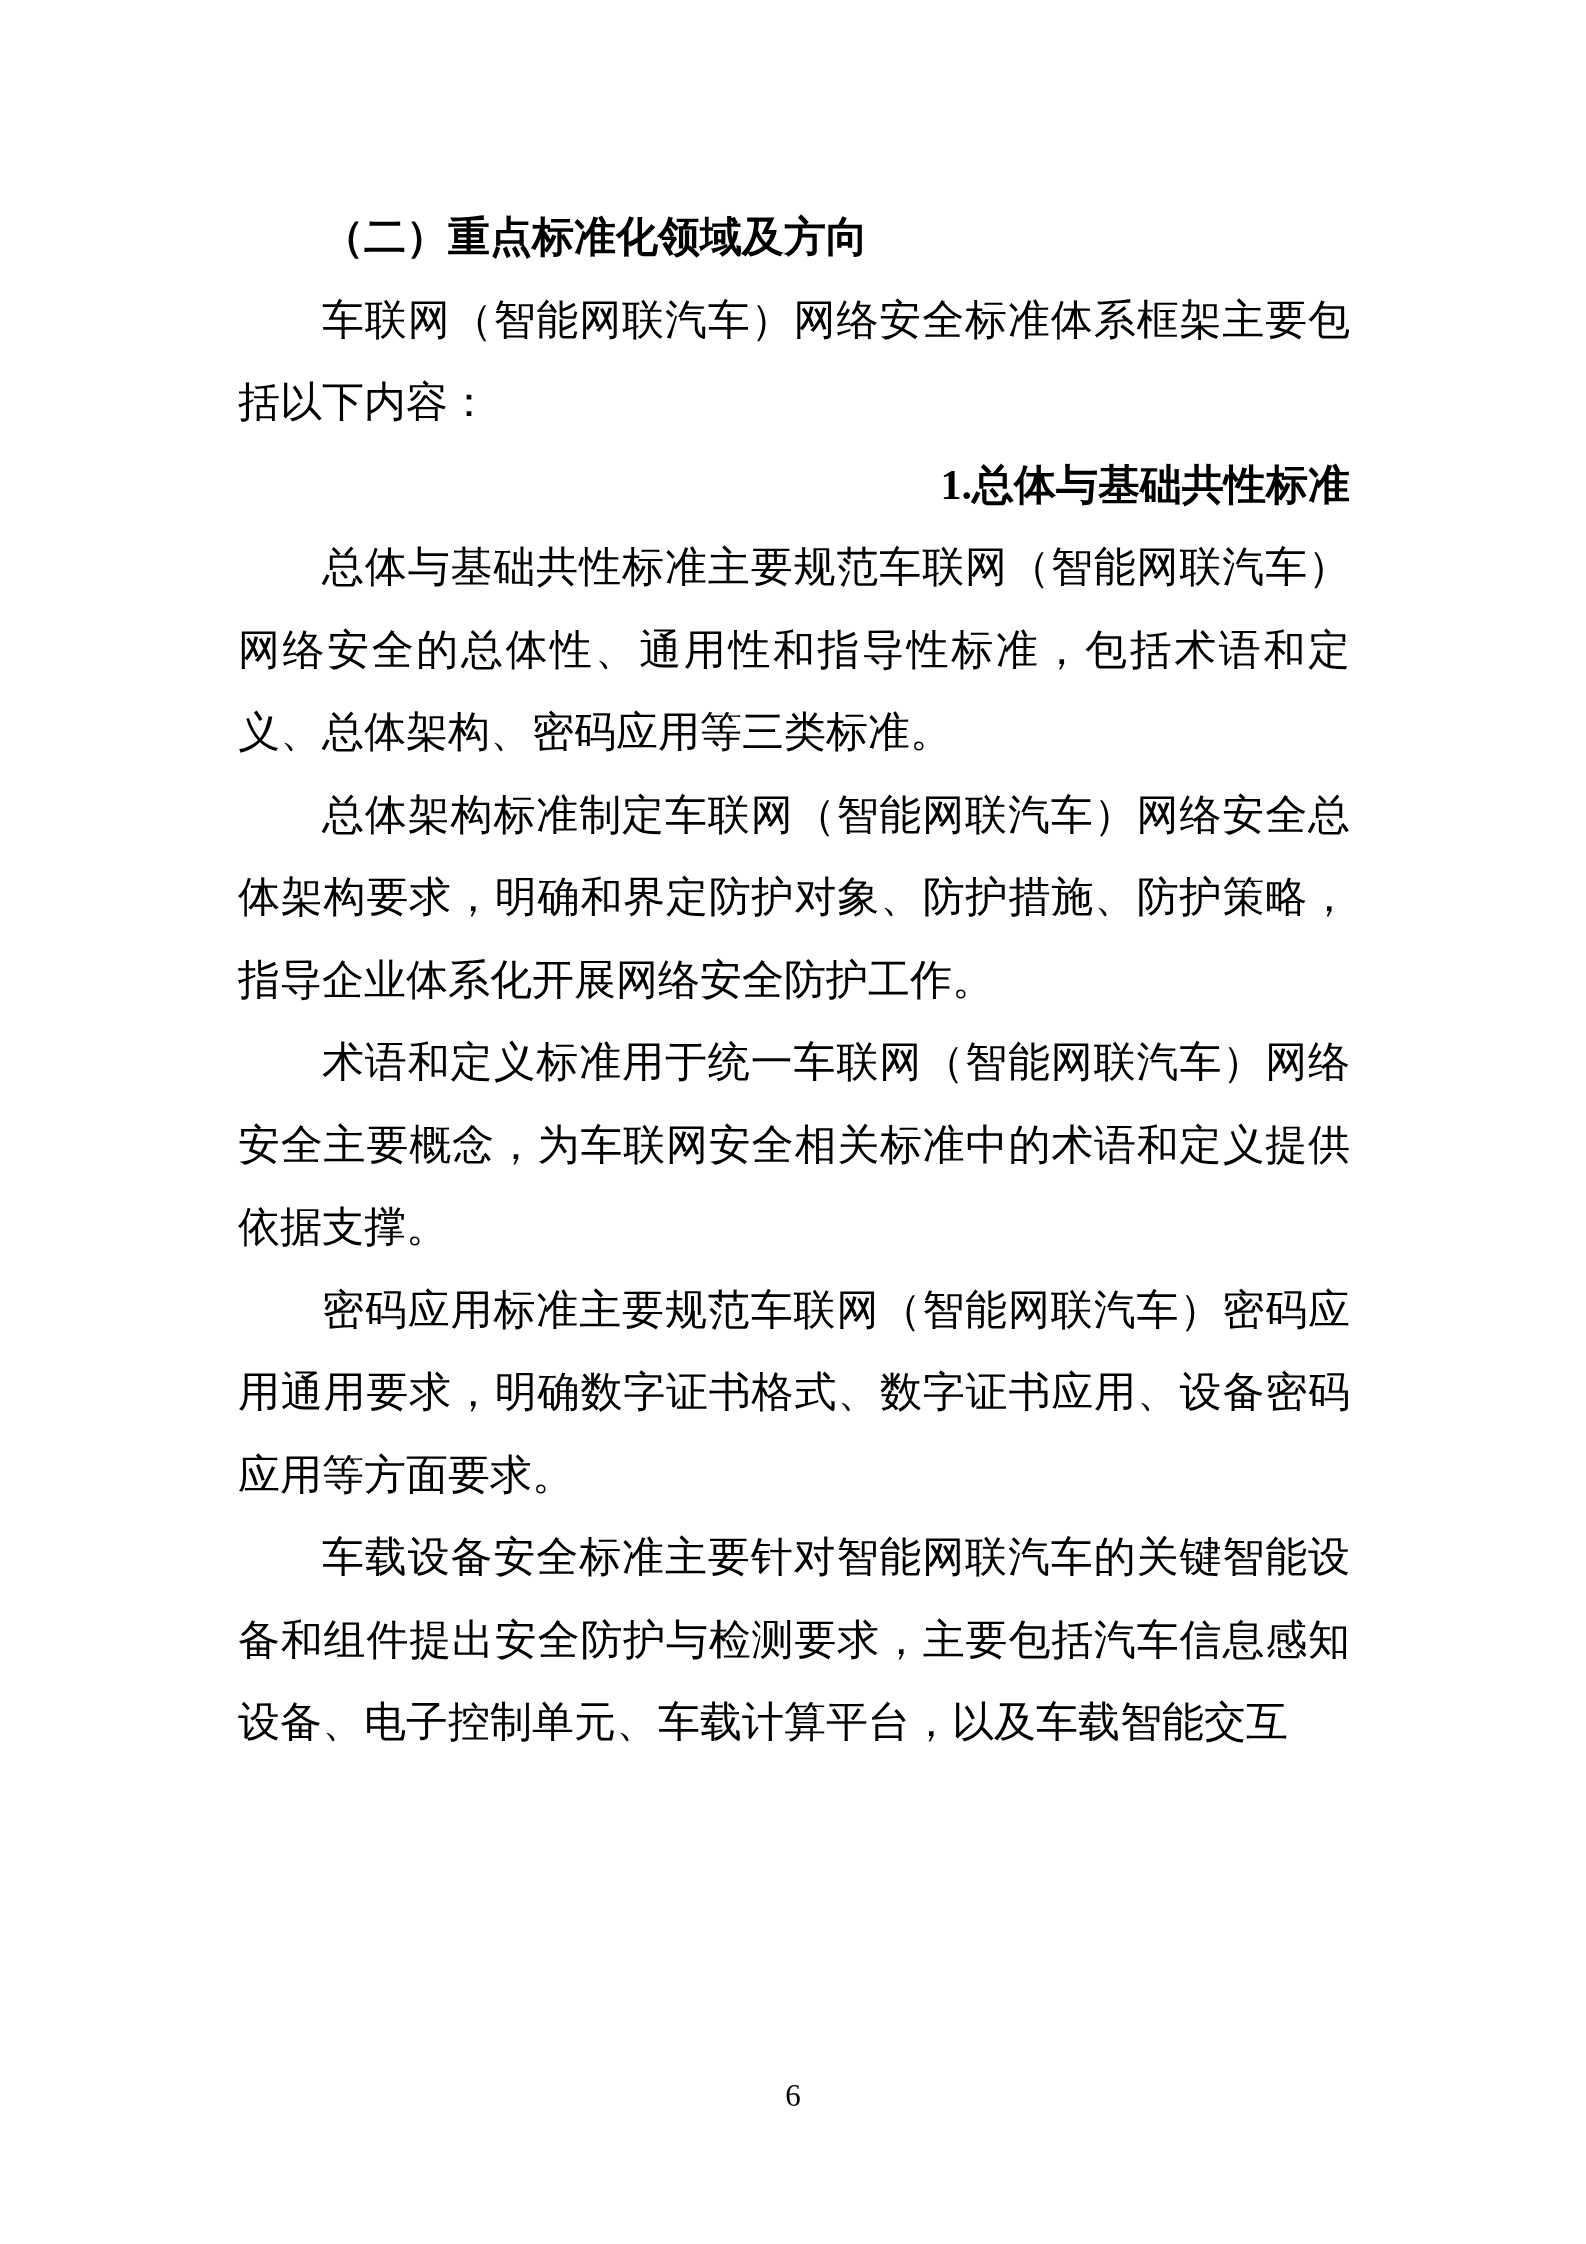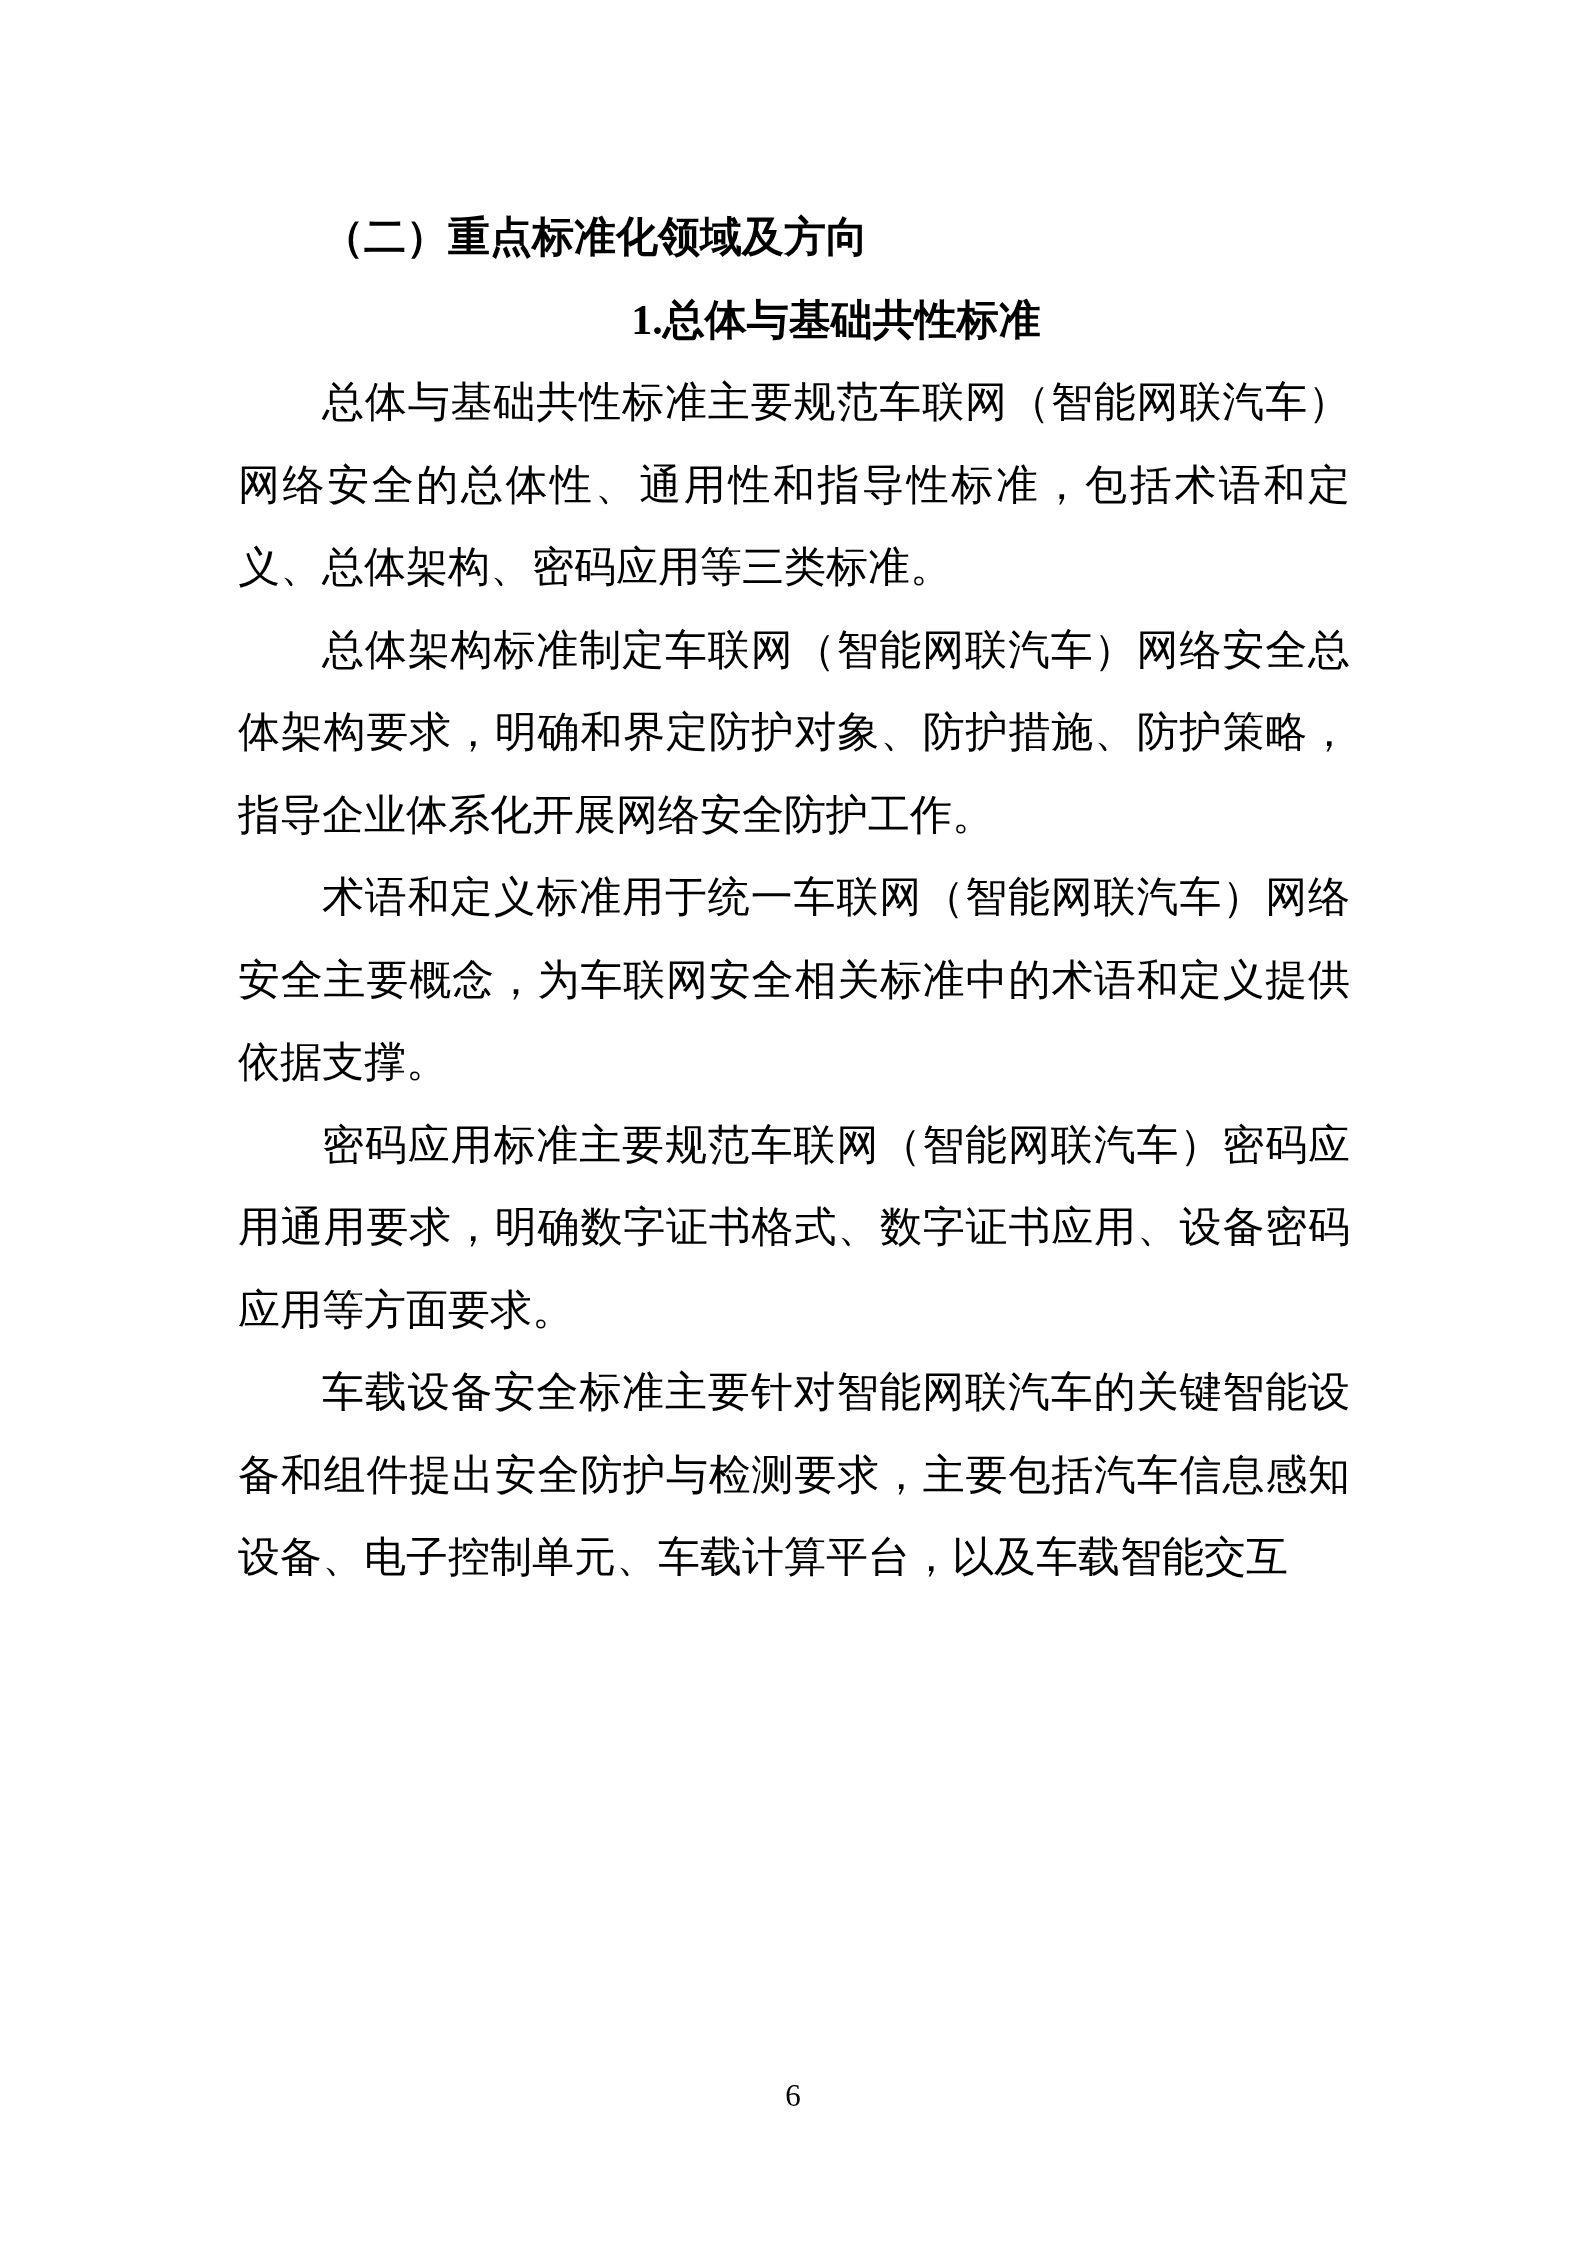--- a/index.html
+++ b/index.html
@@ -28,21 +28,21 @@
     text-justify: inter-character;
     word-break: break-all;
     overflow-wrap: break-word;
   }
   .heading {
     font-weight: bold;
     text-align: left;
   }
   .subheading {
     font-weight: bold;
-    text-align: center;
+    text-align: right;
   }
   .paragraph {
     font-weight: normal;
   }
   .page-number {
     position: absolute;
     left: 0;
     top: 2078px;
     width: 100%;
     text-align: center;
@@ -50,20 +50,21 @@
     line-height: 36px;
     font-family: "Liberation Serif", "DejaVu Serif", serif;
   }
 </style>
 </head>
 <body>
 
 <div class="page">
   <div class="content">
     <div class="block heading">（二）重点标准化领域及方向</div>
+    <div class="block paragraph">车联网（智能网联汽车）网络安全标准体系框架主要包括以下内容：</div>
     <div class="block subheading">1.总体与基础共性标准</div>
     <div class="block paragraph">总体与基础共性标准主要规范车联网（智能网联汽车）网络安全的总体性、通用性和指导性标准，包括术语和定义、总体架构、密码应用等三类标准。</div>
     <div class="block paragraph">总体架构标准制定车联网（智能网联汽车）网络安全总体架构要求，明确和界定防护对象、防护措施、防护策略，指导企业体系化开展网络安全防护工作。</div>
     <div class="block paragraph">术语和定义标准用于统一车联网（智能网联汽车）网络安全主要概念，为车联网安全相关标准中的术语和定义提供依据支撑。</div>
     <div class="block paragraph">密码应用标准主要规范车联网（智能网联汽车）密码应用通用要求，明确数字证书格式、数字证书应用、设备密码应用等方面要求。</div>
     <div class="block paragraph">车载设备安全标准主要针对智能网联汽车的关键智能设备和组件提出安全防护与检测要求，主要包括汽车信息感知设备、电子控制单元、车载计算平台，以及车载智能交互</div>
   </div>
 
   <div class="page-number">6</div>
 </div>

